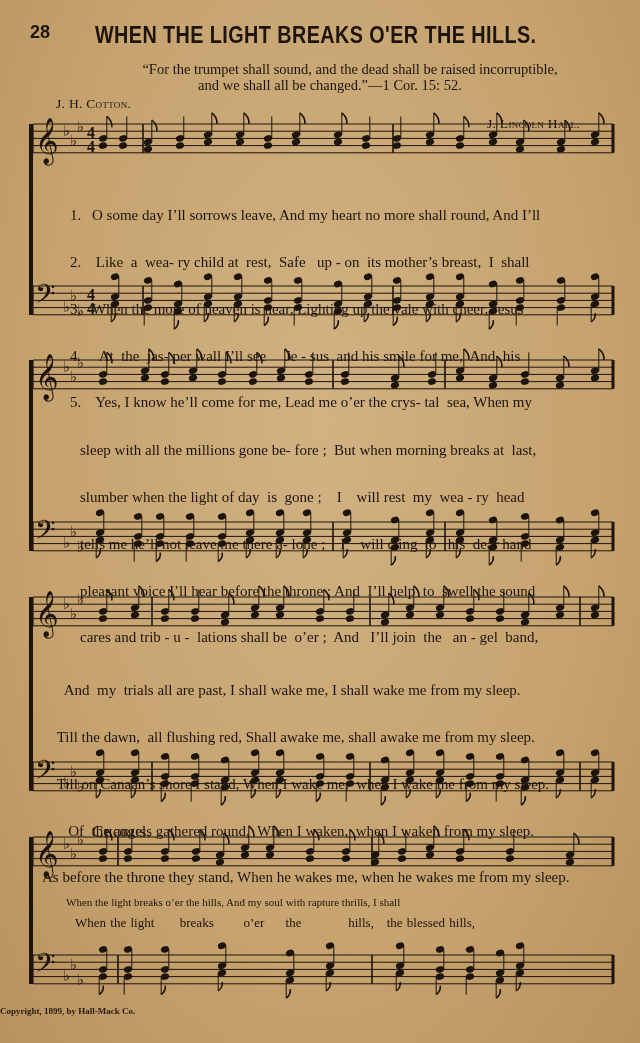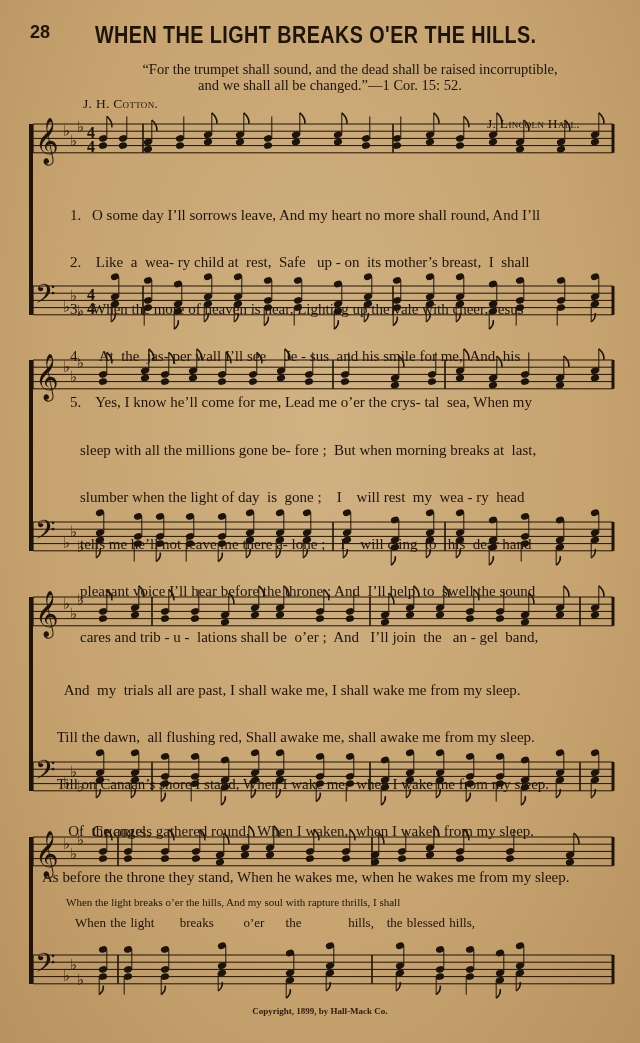--- a/index.html
+++ b/index.html
@@ -12,30 +12,30 @@
     position: relative;
   }
   .abs { position: absolute; }
   .title-row { left: 30px; top: 22px; width: 600px; height: 34px; }
   .hymn-number { position: absolute; left: 0; top: 0; font-family: "Liberation Sans", sans-serif; font-weight: bold; font-size: 18px; letter-spacing: 0px; }
   .hymn-title { position: absolute; left: 65px; top: 0; font-family: "Liberation Sans", sans-serif; font-weight: bold; font-size: 23px; transform: scaleX(0.86); transform-origin: left top; white-space: nowrap; letter-spacing: 0.5px; }
   .epigraph { left: 0; width: 640px; text-align: center; font-size: 14.5px; line-height: 16px; }
   .epigraph-1 { top: 61px; left: 30px; }
   .epigraph-2 { top: 77px; left: 10px; }
   .credit { top: 96px; font-size: 13.5px; font-variant: small-caps; letter-spacing: 0.3px; }
-  .credit-left { left: 83px; }
+  .credit-left { left: 56px; }
   .credit-right { right: 60px; margin-top: 20px; }
   svg.staff { position: absolute; left: 0; overflow: visible; }
   .lyrics { left: 0; width: 640px; font-size: 15px; line-height: 15.6px; white-space: pre; }
   .lyric-line { display: block; height: 15.6px; }
   .verse-num { display: inline-block; width: 22px; }
   .chorus-label { left: 92px; top: 822px; font-size: 17px; font-variant: small-caps; letter-spacing: 0.5px; }
   .chorus-lyrics { left: 66px; font-size: 11px; white-space: pre; }
   .chorus-lyrics-2 { left: 75px; font-size: 13px; white-space: pre; word-spacing: 1px; }
-  .copyright { left: 0; width: 640px; top: 1006px; text-align: center; font-size: 9px; font-weight: bold; color: #2a1d10; }
+  .copyright { left: 0; width: 640px; top: 1006px; font-size: 9px; font-weight: bold; color: #2a1d10; }
 </style>
 </head>
 <body>
 
 <div class="abs title-row">
   <span class="hymn-number">28</span>
   <span class="hymn-title">WHEN THE LIGHT BREAKS O'ER THE HILLS.</span>
 </div>
 
 <div class="abs epigraph epigraph-1">“For the trumpet shall sound, and the dead shall be raised incorruptible,</div>

